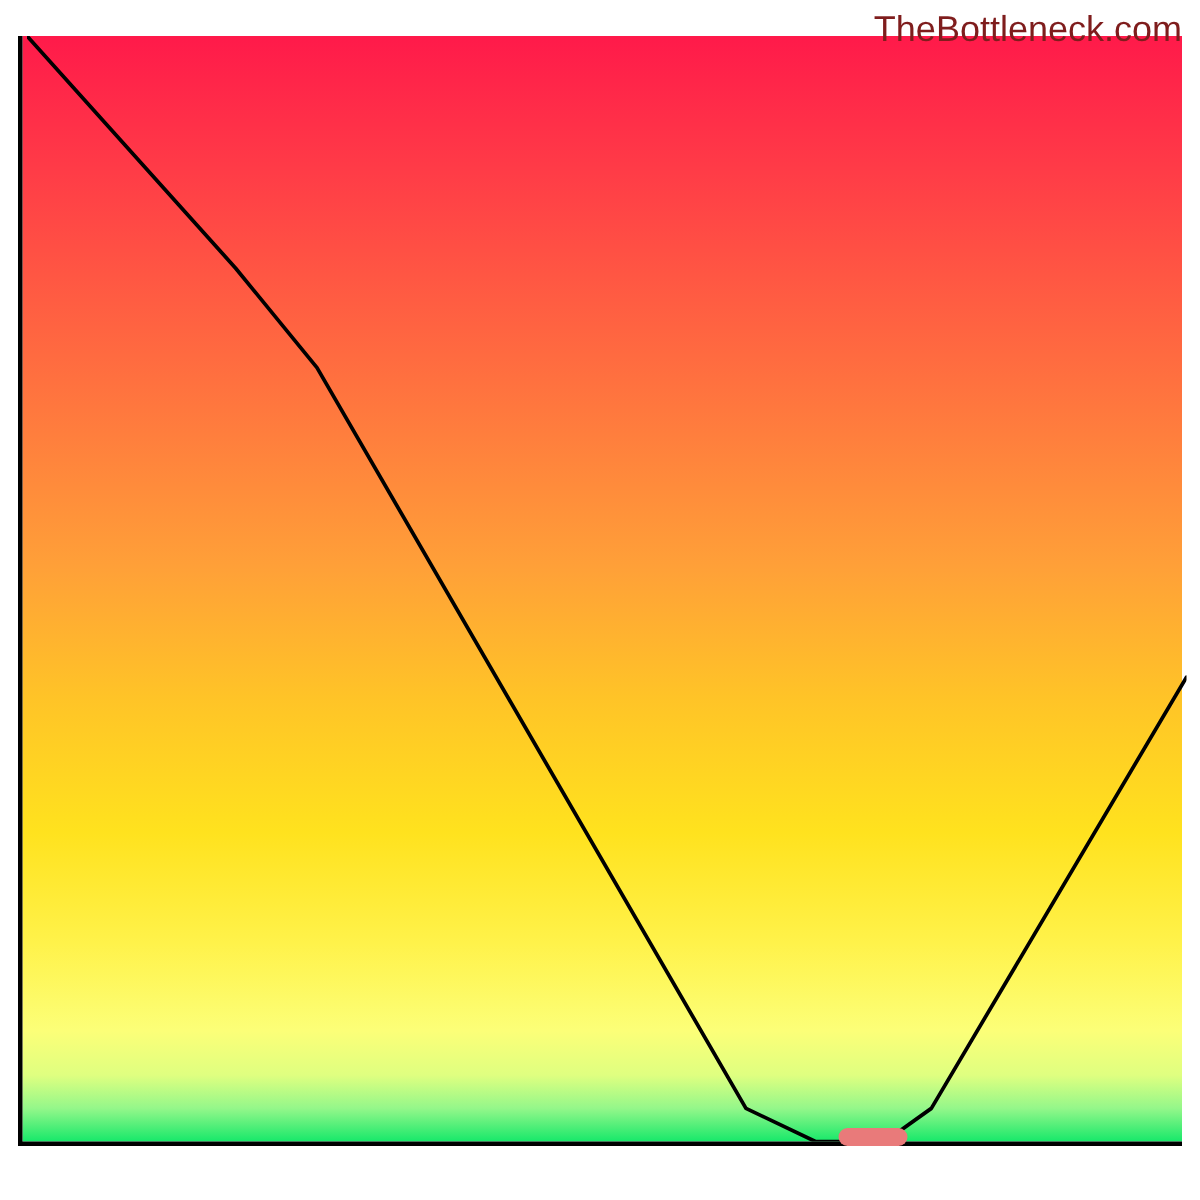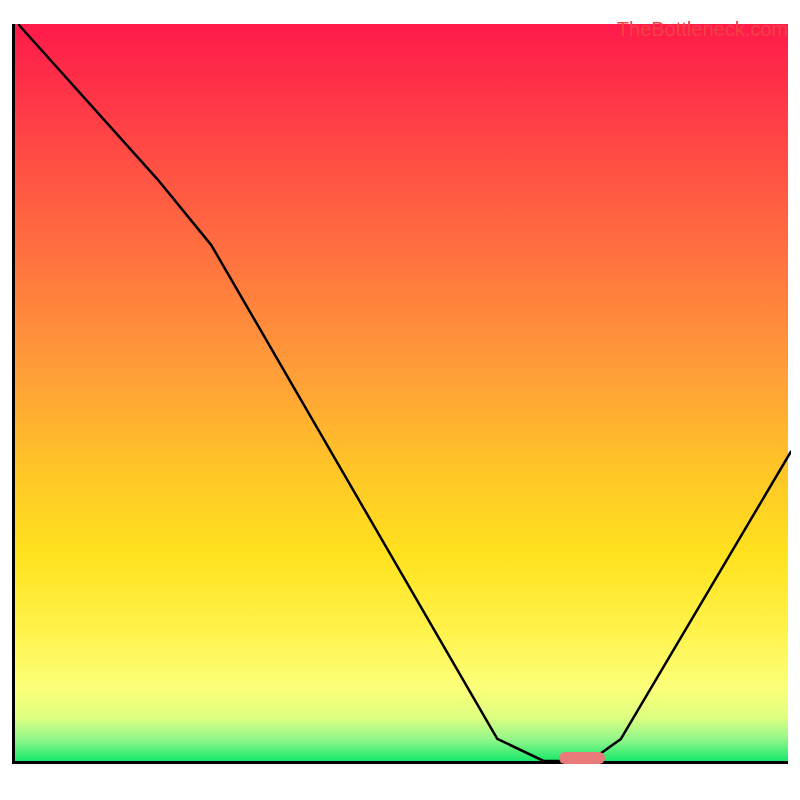--- a/index.html
+++ b/index.html
@@ -5,24 +5,24 @@
   * { margin: 0; padding: 0; box-sizing: border-box; }
   body {
     width: 800px;
     height: 800px;
     background: #ffffff;
     font-family: Arial, sans-serif;
     position: relative;
   }
   .watermark {
     position: absolute;
-    top: 18px;
+    top: 6px;
     right: 12px;
-    color: #ef4444;
-    font-size: 20px;
+    color: #7f1d1d;
+    font-size: 24px;
     font-weight: 500;
     z-index: 10;
   }
   .chart-container {
     position: absolute;
     left: 12px;
     top: 24px;
     width: 776px;
     height: 764px;
   }

